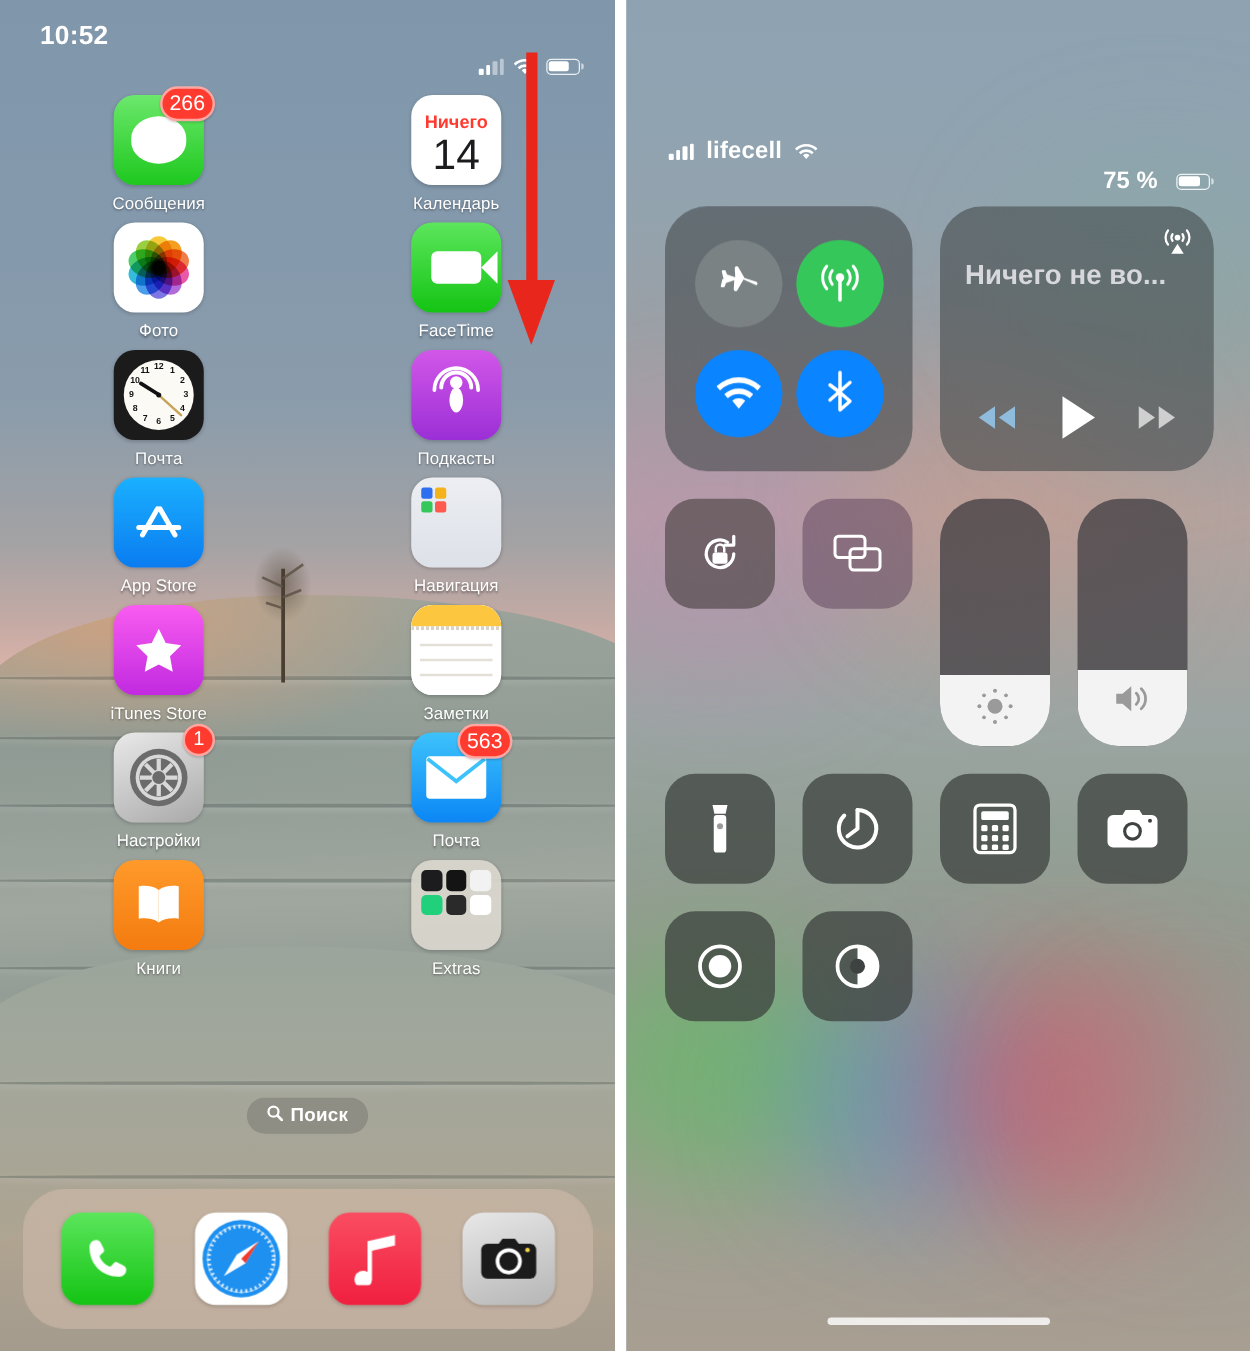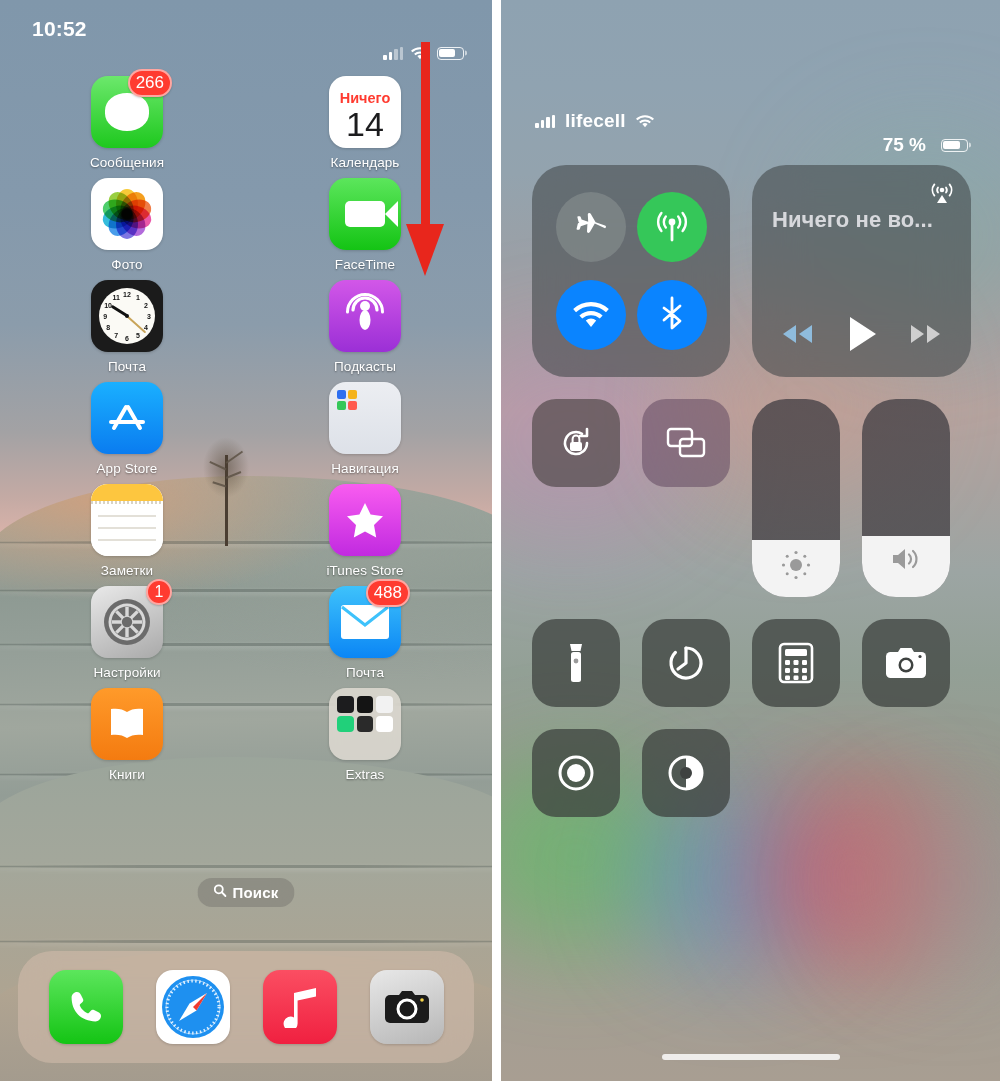--- a/index.html
+++ b/index.html
@@ -484,41 +484,41 @@
                 <i style="left:0;top:11px;background:#35c759;"></i>
                 <i style="left:11px;top:11px;background:#ff5a4e;"></i>
               </div>
             </div>
           </div>
           <div class="app-label">Навигация</div>
         </div>
 
         <div class="app">
           <div class="app-icon-wrap">
+            <div class="app-icon ic-itunes">
+              <svg width="46" height="46" viewBox="0 0 46 46">
+                <path d="M23 6 28.6 17.4 41 19.2l-9 8.8 2.2 12.4L23 34.6 11.8 40.4 14 28 5 19.2l12.4-1.8z" fill="#fff"></path>
+              </svg>
+            </div>
+          </div>
+          <div class="app-label">iTunes Store</div>
+        </div>
+
+        <div class="app">
+          <div class="app-icon-wrap">
             <div class="app-icon ic-notes">
               <div style="position:absolute;inset:0;background:#fff;"></div>
               <div style="position:absolute;left:0;right:0;top:0;height:17px;background:#fdc63f;"></div>
               <div style="position:absolute;left:0;right:0;top:17px;height:3px;background:repeating-linear-gradient(90deg,#d8d3c6 0 2px,transparent 2px 4px);"></div>
               <div style="position:absolute;left:7px;right:7px;top:31px;height:2px;background:#e3e0d8;"></div>
               <div style="position:absolute;left:7px;right:7px;top:43px;height:2px;background:#e3e0d8;"></div>
               <div style="position:absolute;left:7px;right:7px;top:55px;height:2px;background:#e3e0d8;"></div>
             </div>
           </div>
           <div class="app-label">Заметки</div>
-        </div>
-
-        <div class="app">
-          <div class="app-icon-wrap">
-            <div class="app-icon ic-itunes">
-              <svg width="46" height="46" viewBox="0 0 46 46">
-                <path d="M23 6 28.6 17.4 41 19.2l-9 8.8 2.2 12.4L23 34.6 11.8 40.4 14 28 5 19.2l12.4-1.8z" fill="#fff"></path>
-              </svg>
-            </div>
-          </div>
-          <div class="app-label">iTunes Store</div>
         </div>
 
         <div class="app">
           <div class="app-icon-wrap">
             <div class="app-icon ic-settings">
               <svg width="54" height="54" viewBox="0 0 54 54">
                 <g fill="#5d5d5d">
                   <circle cx="27" cy="27" r="23" fill="#6b6b6b"></circle>
                   <circle cx="27" cy="27" r="18.5" fill="#d8d8d8"></circle>
                   <circle cx="27" cy="27" r="15.5" fill="#6b6b6b"></circle>
@@ -536,21 +536,21 @@
         </div>
 
         <div class="app">
           <div class="app-icon-wrap">
             <div class="app-icon ic-mail">
               <svg width="50" height="36" viewBox="0 0 50 36">
                 <rect x="1" y="1" width="48" height="34" rx="3" fill="#fff"></rect>
                 <path d="M2 3 25 21 48 3" fill="none" stroke="#3ec2fb" stroke-width="3"></path>
               </svg>
             </div>
-            <div class="badge">488</div>
+            <div class="badge">563</div>
           </div>
           <div class="app-label">Почта</div>
         </div>
 
         <div class="app">
           <div class="app-icon-wrap">
             <div class="app-icon ic-books">
               <svg width="46" height="36" viewBox="0 0 46 36">
                 <path d="M23 6c-4-3-10-4-16-3v26c6-1 12 0 16 3z" fill="#fff"></path>
                 <path d="M23 6c4-3 10-4 16-3v26c-6-1-12 0-16 3z" fill="#fff"></path>

